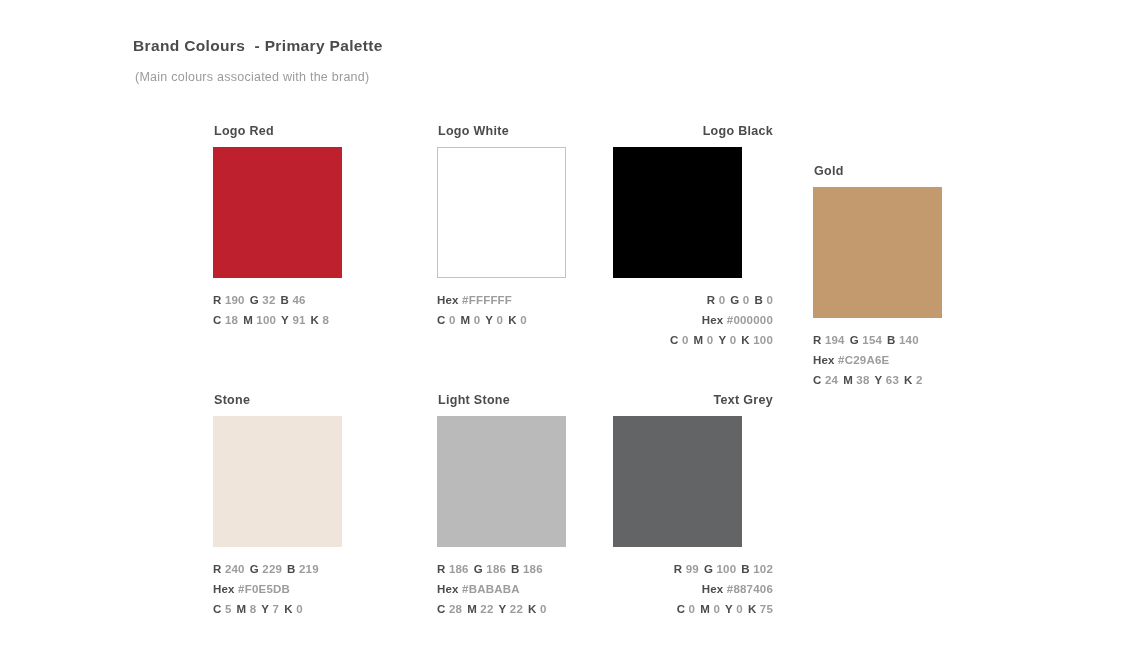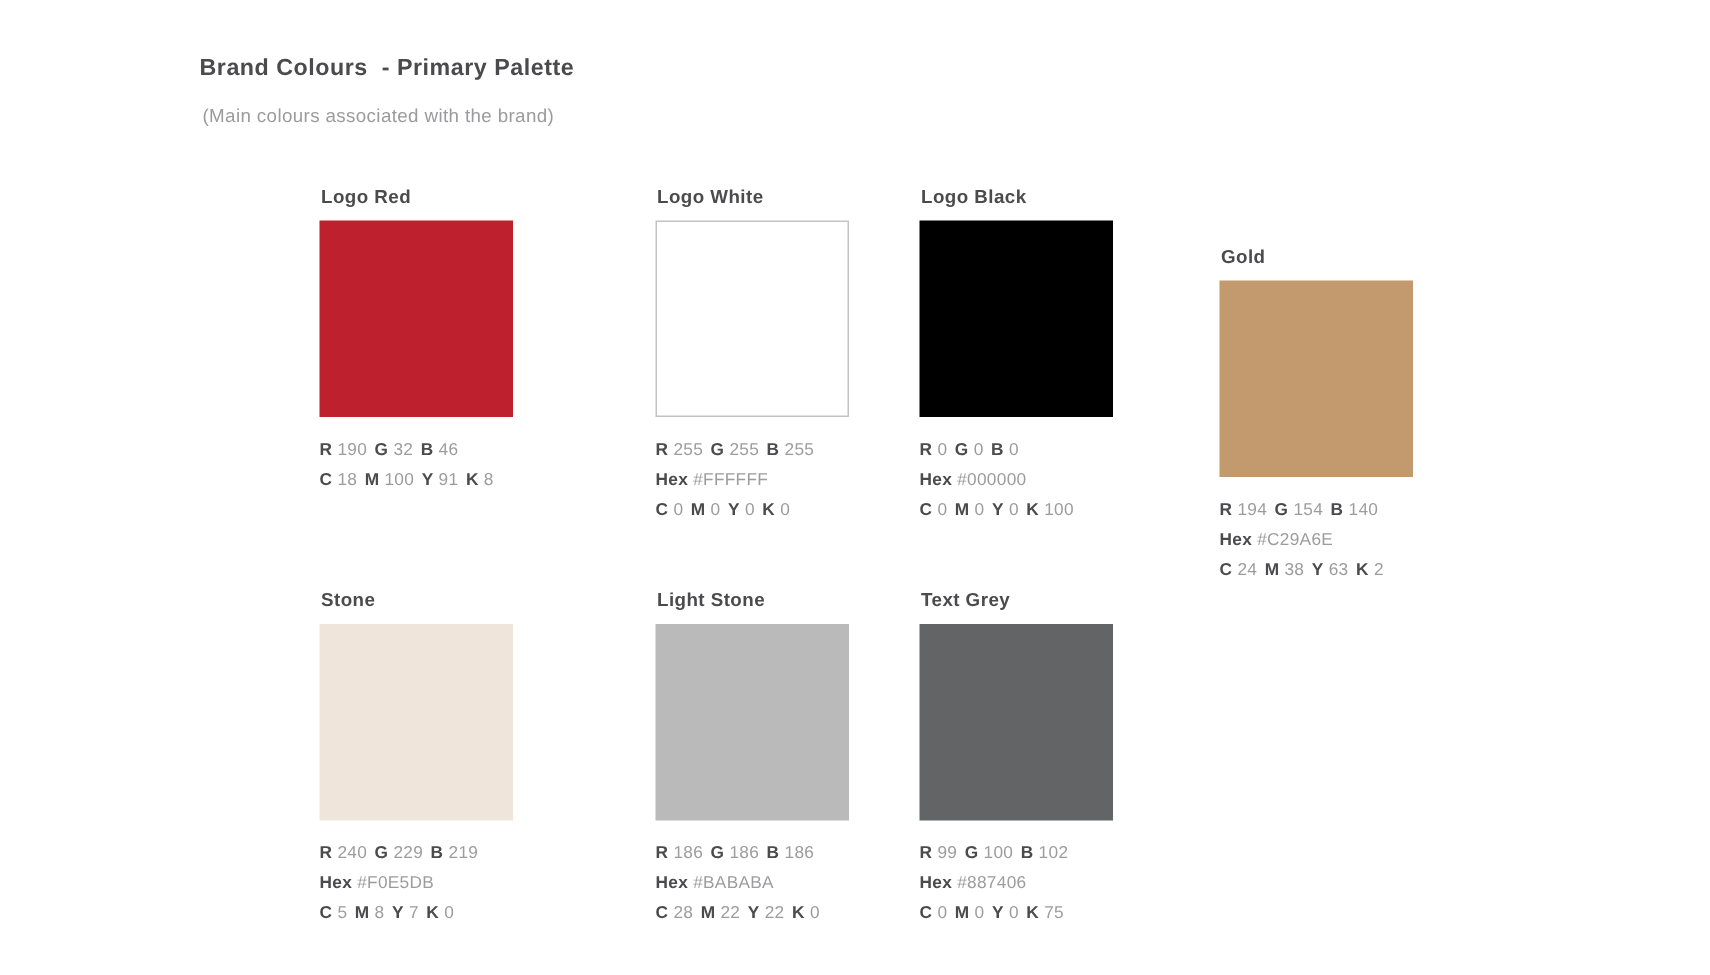--- a/index.html
+++ b/index.html
@@ -60,21 +60,21 @@
     position: relative;
     height: 269px;
   }
   .card {
     position: absolute;
     top: 0;
     width: 160px;
   }
   .card-col-0 { left: 0px; }
   .card-col-1 { left: 200px; margin-left: 24px; }
-  .card-col-2 { left: 400px; }
+  .card-col-2 { left: 400px; text-align: right; }
   .card-col-3 { left: 600px; margin-top: 40px; }
 
   .card-name {
     font-size: 12.5px;
     font-weight: bold;
     color: #4b4b4d;
     letter-spacing: 0.3px;
     line-height: 16px;
     margin: 0 0 8px 1px;
     white-space: pre;
@@ -98,21 +98,21 @@
     line-height: 20px;
     color: #9c9c9e;
     letter-spacing: 0.2px;
     white-space: pre;
   }
   .spec-key {
     font-weight: bold;
     color: #4b4b4d;
   }
   .spec-val {
-    font-weight: normal;
+    font-weight: bold;
     color: #9c9c9e;
   }
   .spec-gap {
     display: inline-block;
     width: 5px;
   }
 </style>
 </head>
 <body>
 
@@ -130,21 +130,20 @@
           <div class="swatch" style="background-color: rgb(190, 32, 46);"></div>
           <div class="specs">
             <div class="spec-line"><span class="spec-key">R</span> <span class="spec-val">190</span><span class="spec-gap"></span><span class="spec-key">G</span> <span class="spec-val">32</span><span class="spec-gap"></span><span class="spec-key">B</span> <span class="spec-val">46</span></div>
             <div class="spec-line"><span class="spec-key">C</span> <span class="spec-val">18</span><span class="spec-gap"></span><span class="spec-key">M</span> <span class="spec-val">100</span><span class="spec-gap"></span><span class="spec-key">Y</span> <span class="spec-val">91</span><span class="spec-gap"></span><span class="spec-key">K</span> <span class="spec-val">8</span></div>
           </div>
         </div>
         <div class="card card-col-1">
           <div class="card-name">Logo White</div>
           <div class="swatch bordered" style="background-color: rgb(255, 255, 255);"></div>
           <div class="specs">
-            <div class="spec-line"><span class="spec-key">R</span> <span class="spec-val">255</span><span class="spec-gap"></span><span class="spec-key">G</span> <span class="spec-val">255</span><span class="spec-gap"></span><span class="spec-key">B</span> <span class="spec-val">255</span></div>
             <div class="spec-line"><span class="spec-key">Hex</span> <span class="spec-val">#FFFFFF</span></div>
             <div class="spec-line"><span class="spec-key">C</span> <span class="spec-val">0</span><span class="spec-gap"></span><span class="spec-key">M</span> <span class="spec-val">0</span><span class="spec-gap"></span><span class="spec-key">Y</span> <span class="spec-val">0</span><span class="spec-gap"></span><span class="spec-key">K</span> <span class="spec-val">0</span></div>
           </div>
         </div>
         <div class="card card-col-2">
           <div class="card-name">Logo Black</div>
           <div class="swatch" style="background-color: rgb(0, 0, 0);"></div>
           <div class="specs">
             <div class="spec-line"><span class="spec-key">R</span> <span class="spec-val">0</span><span class="spec-gap"></span><span class="spec-key">G</span> <span class="spec-val">0</span><span class="spec-gap"></span><span class="spec-key">B</span> <span class="spec-val">0</span></div>
             <div class="spec-line"><span class="spec-key">Hex</span> <span class="spec-val">#000000</span></div>

